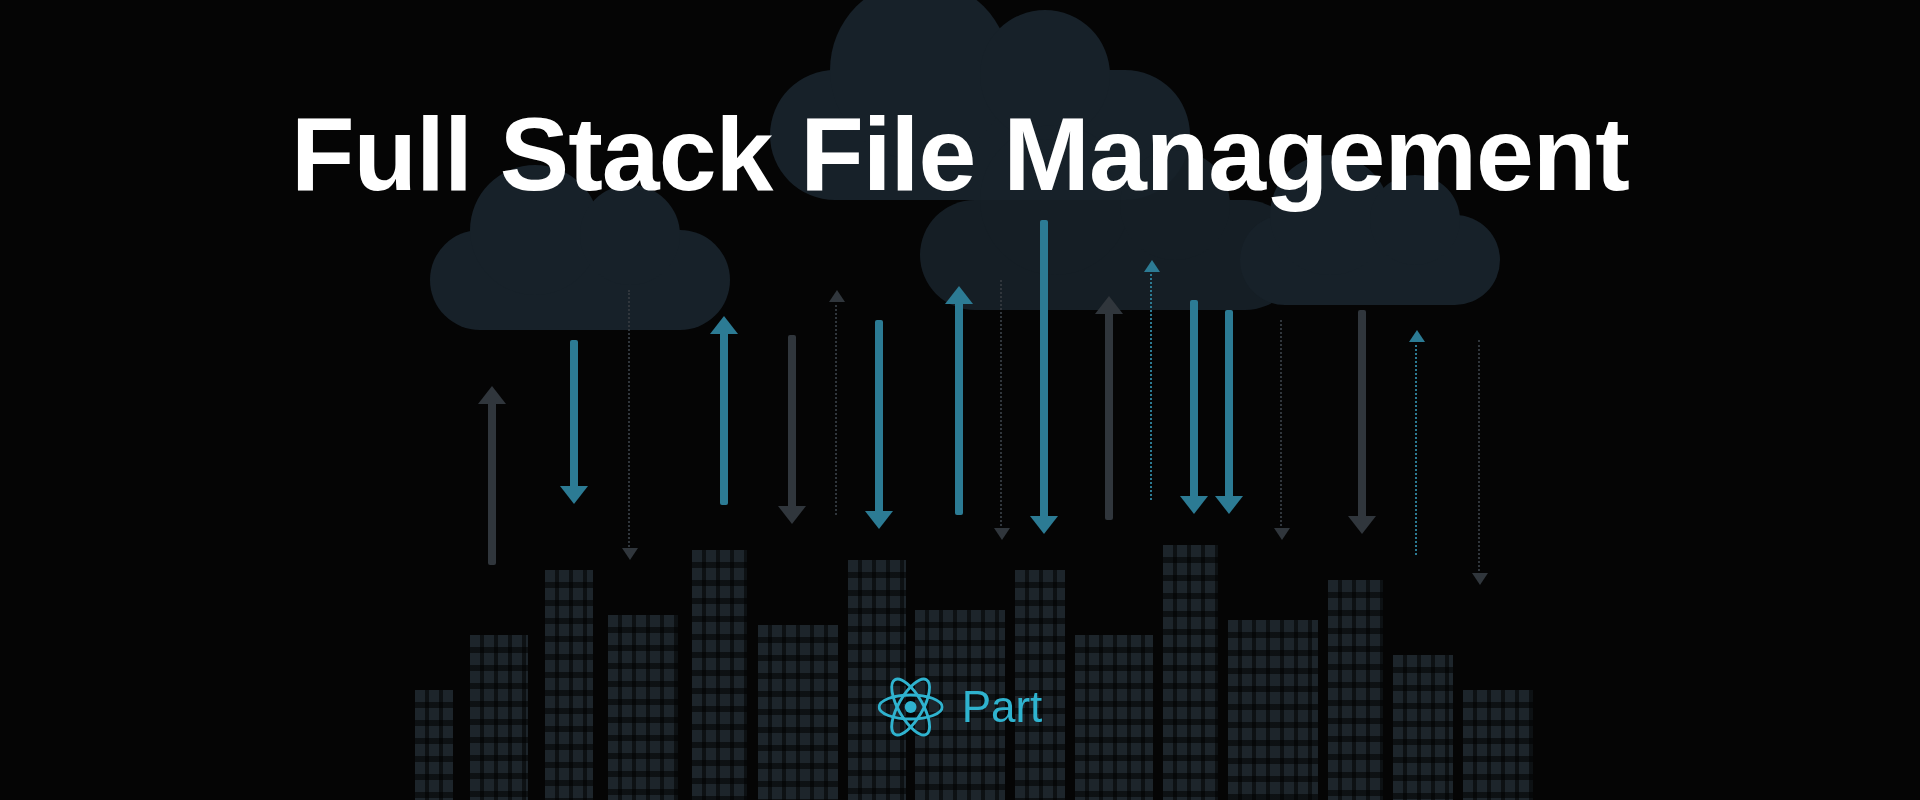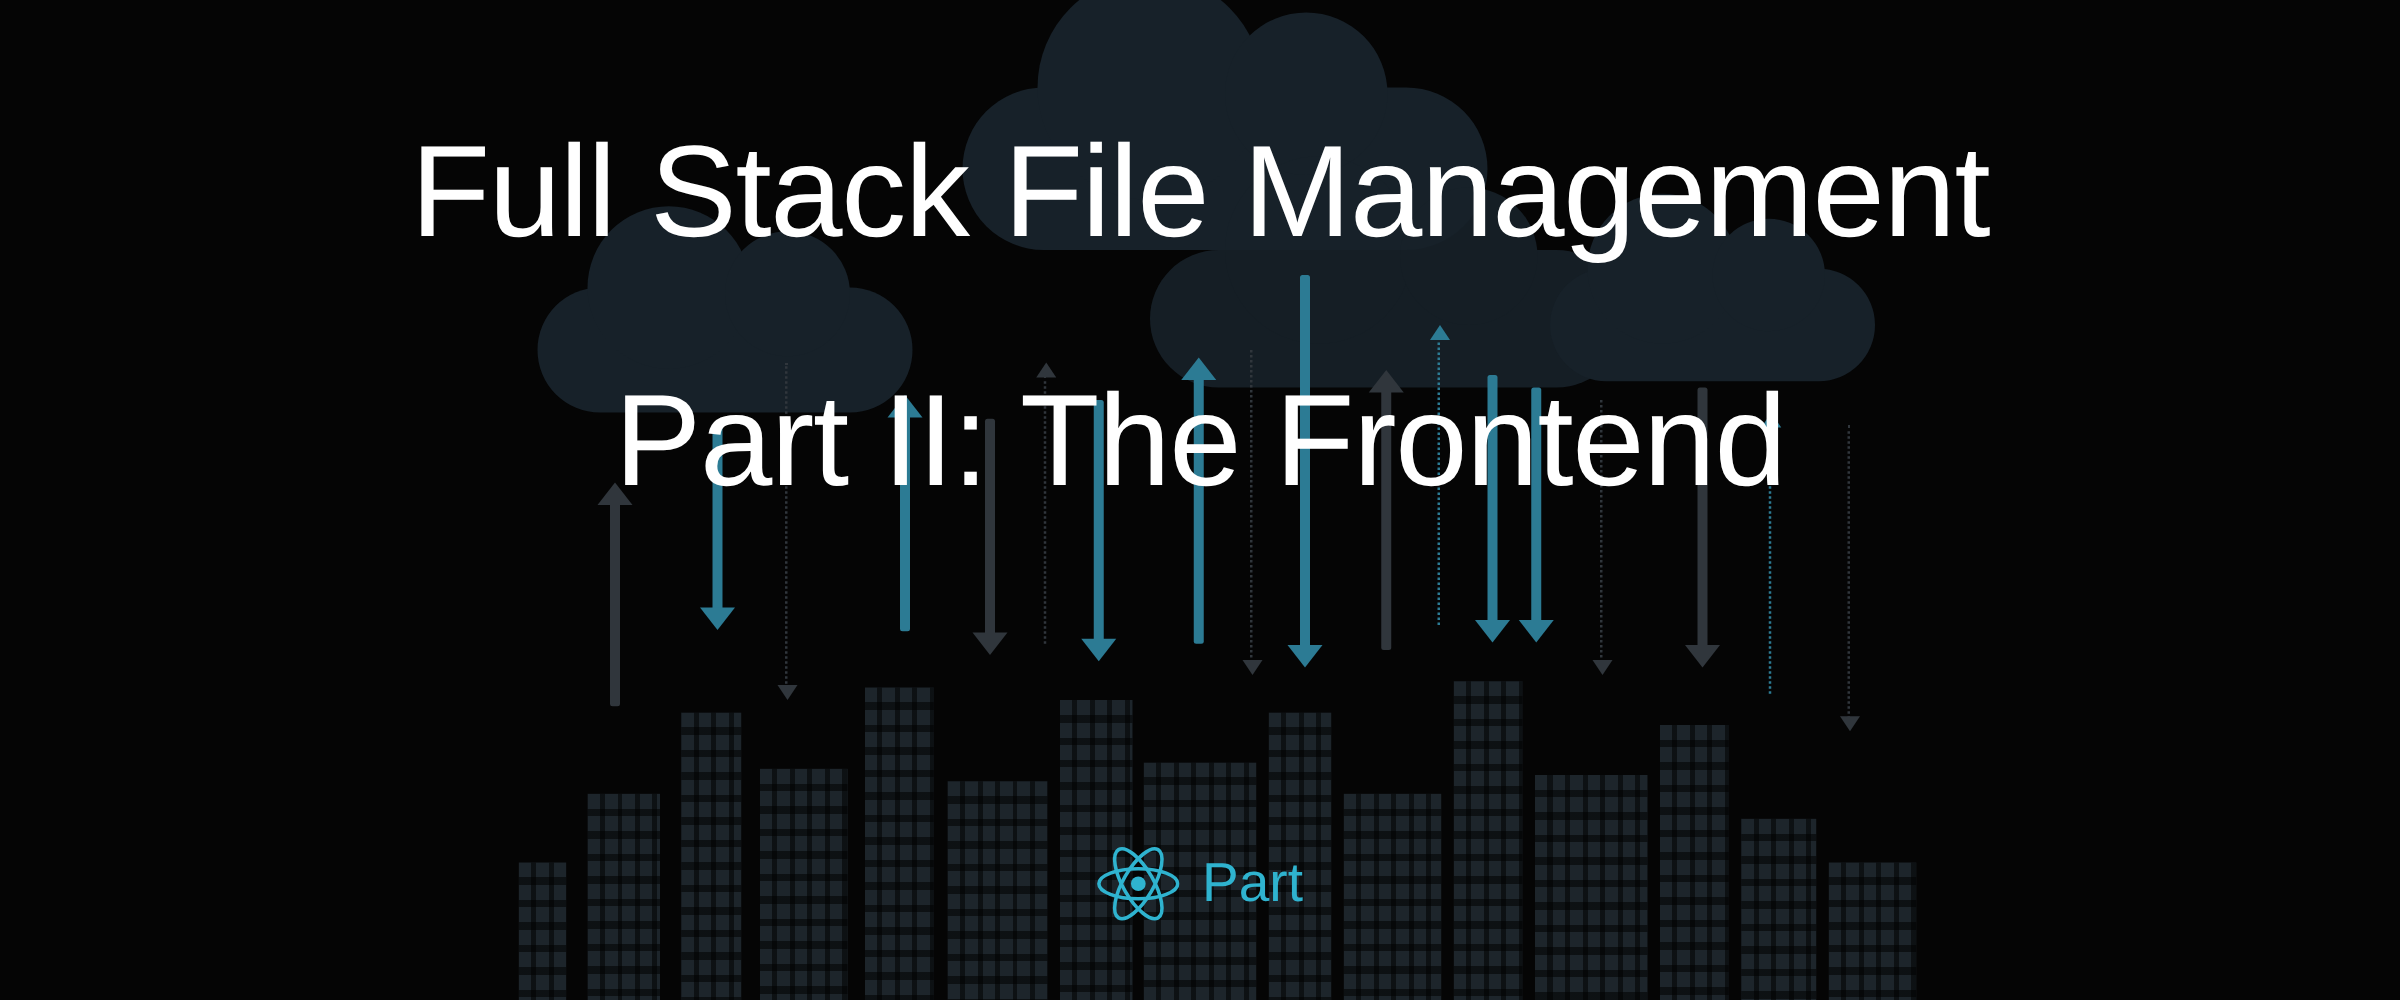--- a/index.html
+++ b/index.html
@@ -112,21 +112,21 @@
   
   .hero {
     position: absolute;
     left: 0; right: 0;
     top: 100px;
     text-align: center;
     color: #fff;
   }
   .hero h1 {
     font-size: 104px;
-    font-weight: 400;
+    font-weight: 700;
     line-height: 1.05;
     letter-spacing: -1px;
   }
   .hero h2 {
     margin-top: 90px;
     font-size: 104px;
     font-weight: 300;
     line-height: 1.05;
     letter-spacing: -1px;
   }
@@ -194,21 +194,20 @@
     <div class="bldg b11"></div>
     <div class="bldg b12"></div>
     <div class="bldg b13"></div>
     <div class="bldg b14"></div>
     <div class="bldg b15"></div>
   </div>
 </div>
 
 <div class="hero">
   <h1>Full Stack File Management</h1>
-  <h2>Part II: The Frontend</h2>
 </div>
 
 <div class="badge">
   <span class="logo">
     <svg viewBox="-11.5 -11.5 23 23" width="66" height="66" aria-hidden="true">
       <circle r="2.05" fill="#2fb3cf"></circle>
       <g stroke="#2fb3cf" stroke-width="1" fill="none">
         <ellipse rx="11" ry="4.2"></ellipse>
         <ellipse rx="11" ry="4.2" transform="rotate(60)"></ellipse>
         <ellipse rx="11" ry="4.2" transform="rotate(120)"></ellipse>

